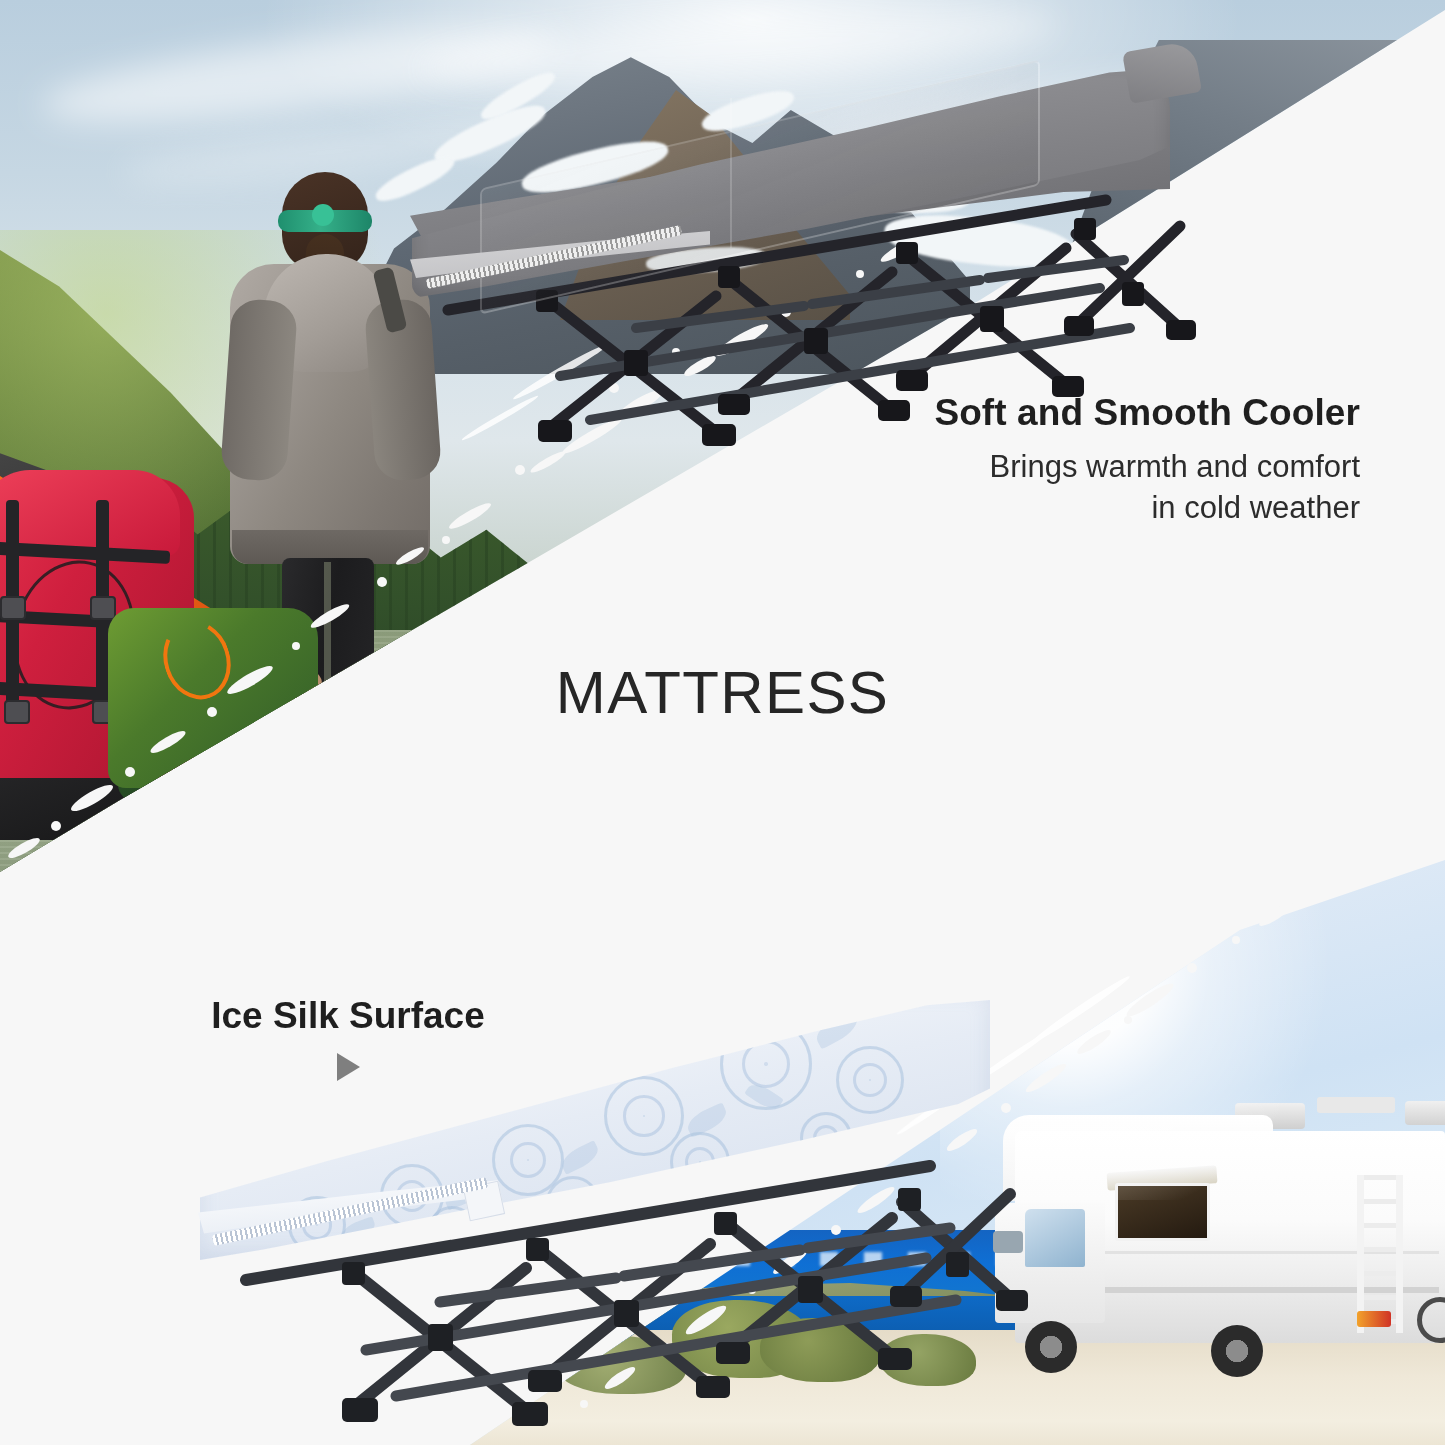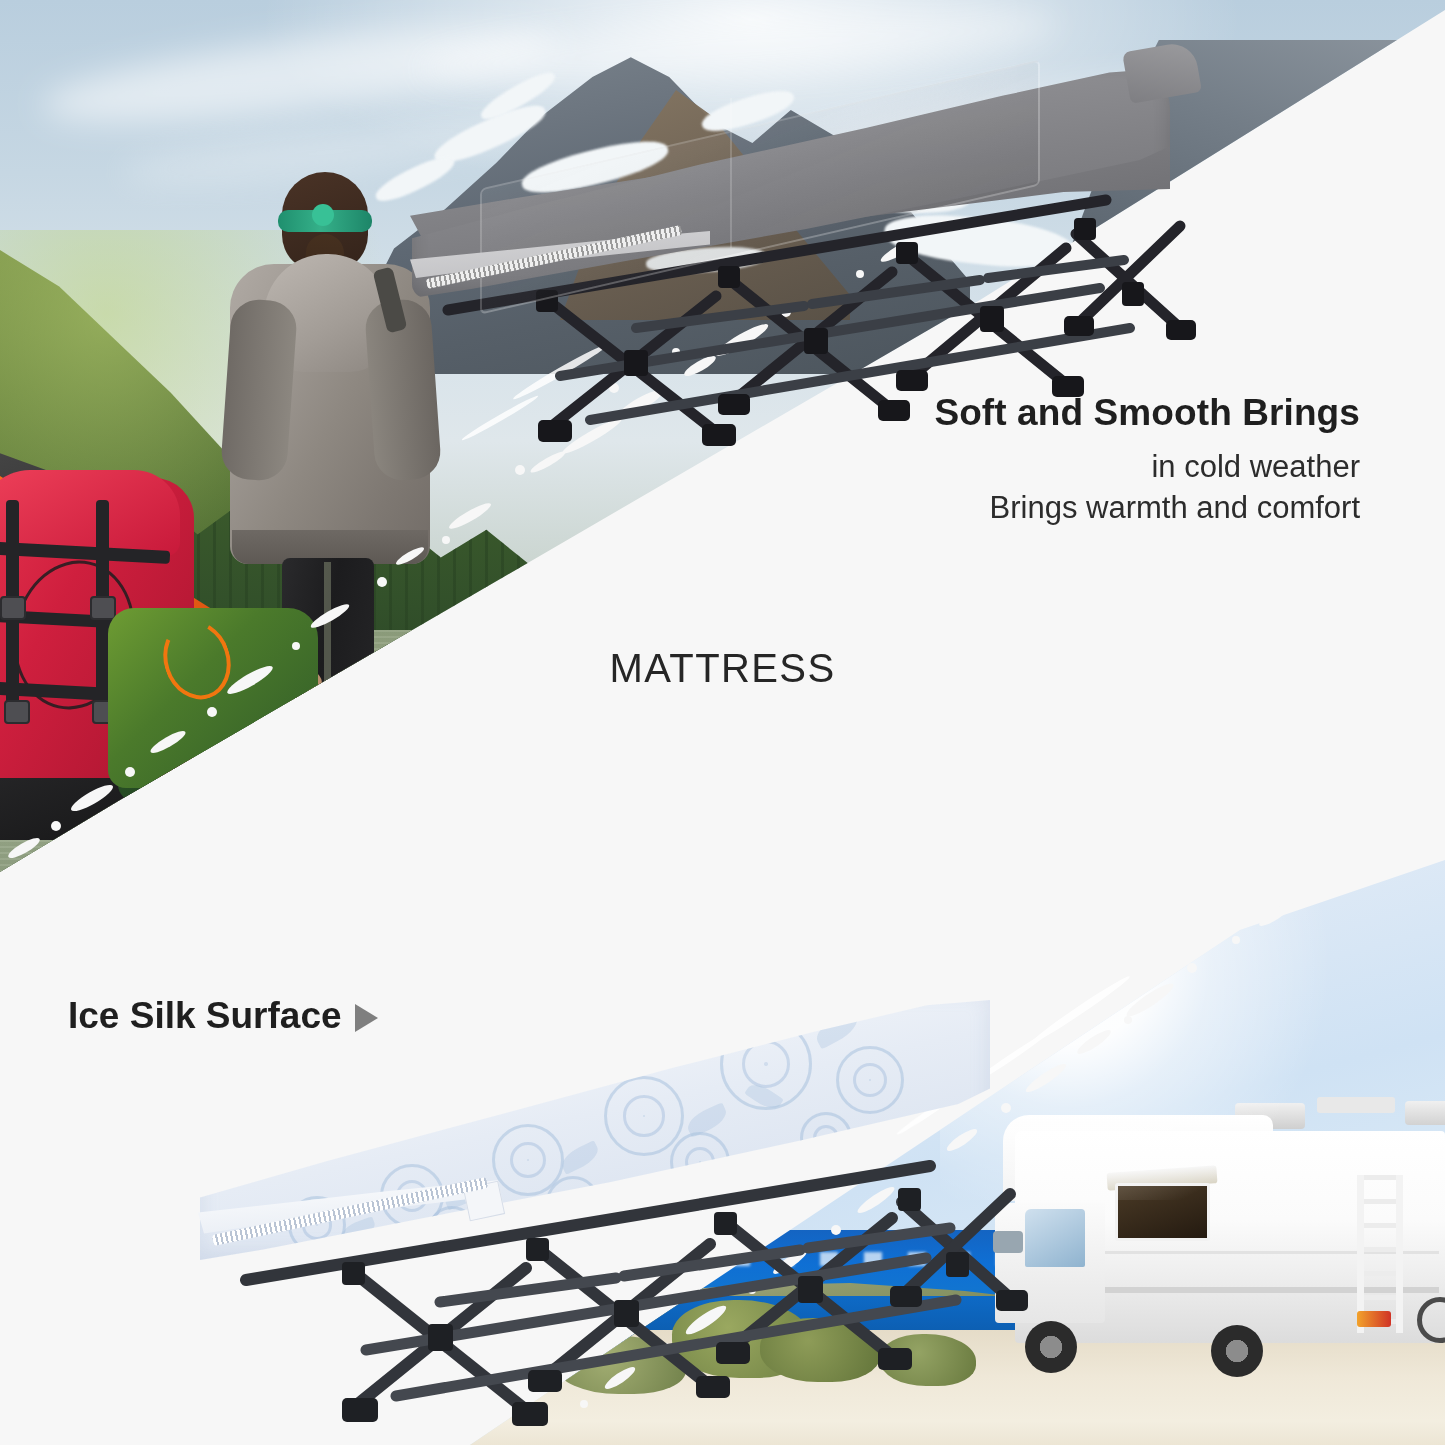--- a/index.html
+++ b/index.html
@@ -465,27 +465,27 @@
     margin-top:14px; font-size:31px; color:#2c2c2c; line-height:1.32; font-weight:400;
   }
 
   .txt-center {
     position:absolute; left:0; top:636px; width:1445px; text-align:center;
   }
   .txt-center .l1 {
     font-size:72px; font-weight:bold; color:#262626; letter-spacing:1px; line-height:1.0;
   }
   .txt-center .l2 {
-    margin-top:12px; font-size:40px; font-weight:300; color:#262626; letter-spacing:1.4px; line-height:1.0;
+    margin-top:27px; font-size:60px; font-weight:300; color:#262626; letter-spacing:1.4px; line-height:1.0;
   }
 
   .txt-ice {
     position:absolute; left:68px; top:996px; width:560px; text-align:left;
   }
-  .txt-ice .head-row { display:flex; align-items:center; gap:13px; }
+  .txt-ice .head-row { display:flex; align-items:center; gap:13px;flex-direction:column; }
   .txt-ice .head {
     font-size:37px; font-weight:bold; color:#1f1f1f; line-height:1.1;
   }
   .tri {
     width:0; height:0;
     border-top:14px solid transparent;
     border-bottom:14px solid transparent;
     border-left:23px solid #7f7f7f;
     margin-top:3px;
   }
@@ -786,24 +786,24 @@
       <div class="leaf" style="left:244px;top:186px;width:38px;height:18px;transform:rotate(-22deg);"></div>
       <div class="leaf" style="left:140px;top:222px;width:36px;height:17px;transform:rotate(-20deg);"></div>
       <div class="leaf" style="left:546px;top:88px;width:36px;height:17px;transform:rotate(34deg);"></div>
     </div>
     <div class="silk-edge"></div>
     <div class="silk-tag"></div>
     <div class="silk-zip"></div>
   </div>
 
   <div class="txt-velvet">
-    <div class="head">Soft and Smooth Brings</div>
+    <div class="head">Soft and Smooth Cooler</div>
     <div class="sub">
+      <div>Brings warmth and comfort</div>
       <div>in cold weather</div>
-      <div>Brings warmth and comfort</div>
     </div>
   </div>
 
   <div class="txt-center">
     <div class="l2">MATTRESS</div>
   </div>
 
   <div class="txt-ice">
     <div class="head-row">
       <div class="head">Ice Silk Surface</div>

